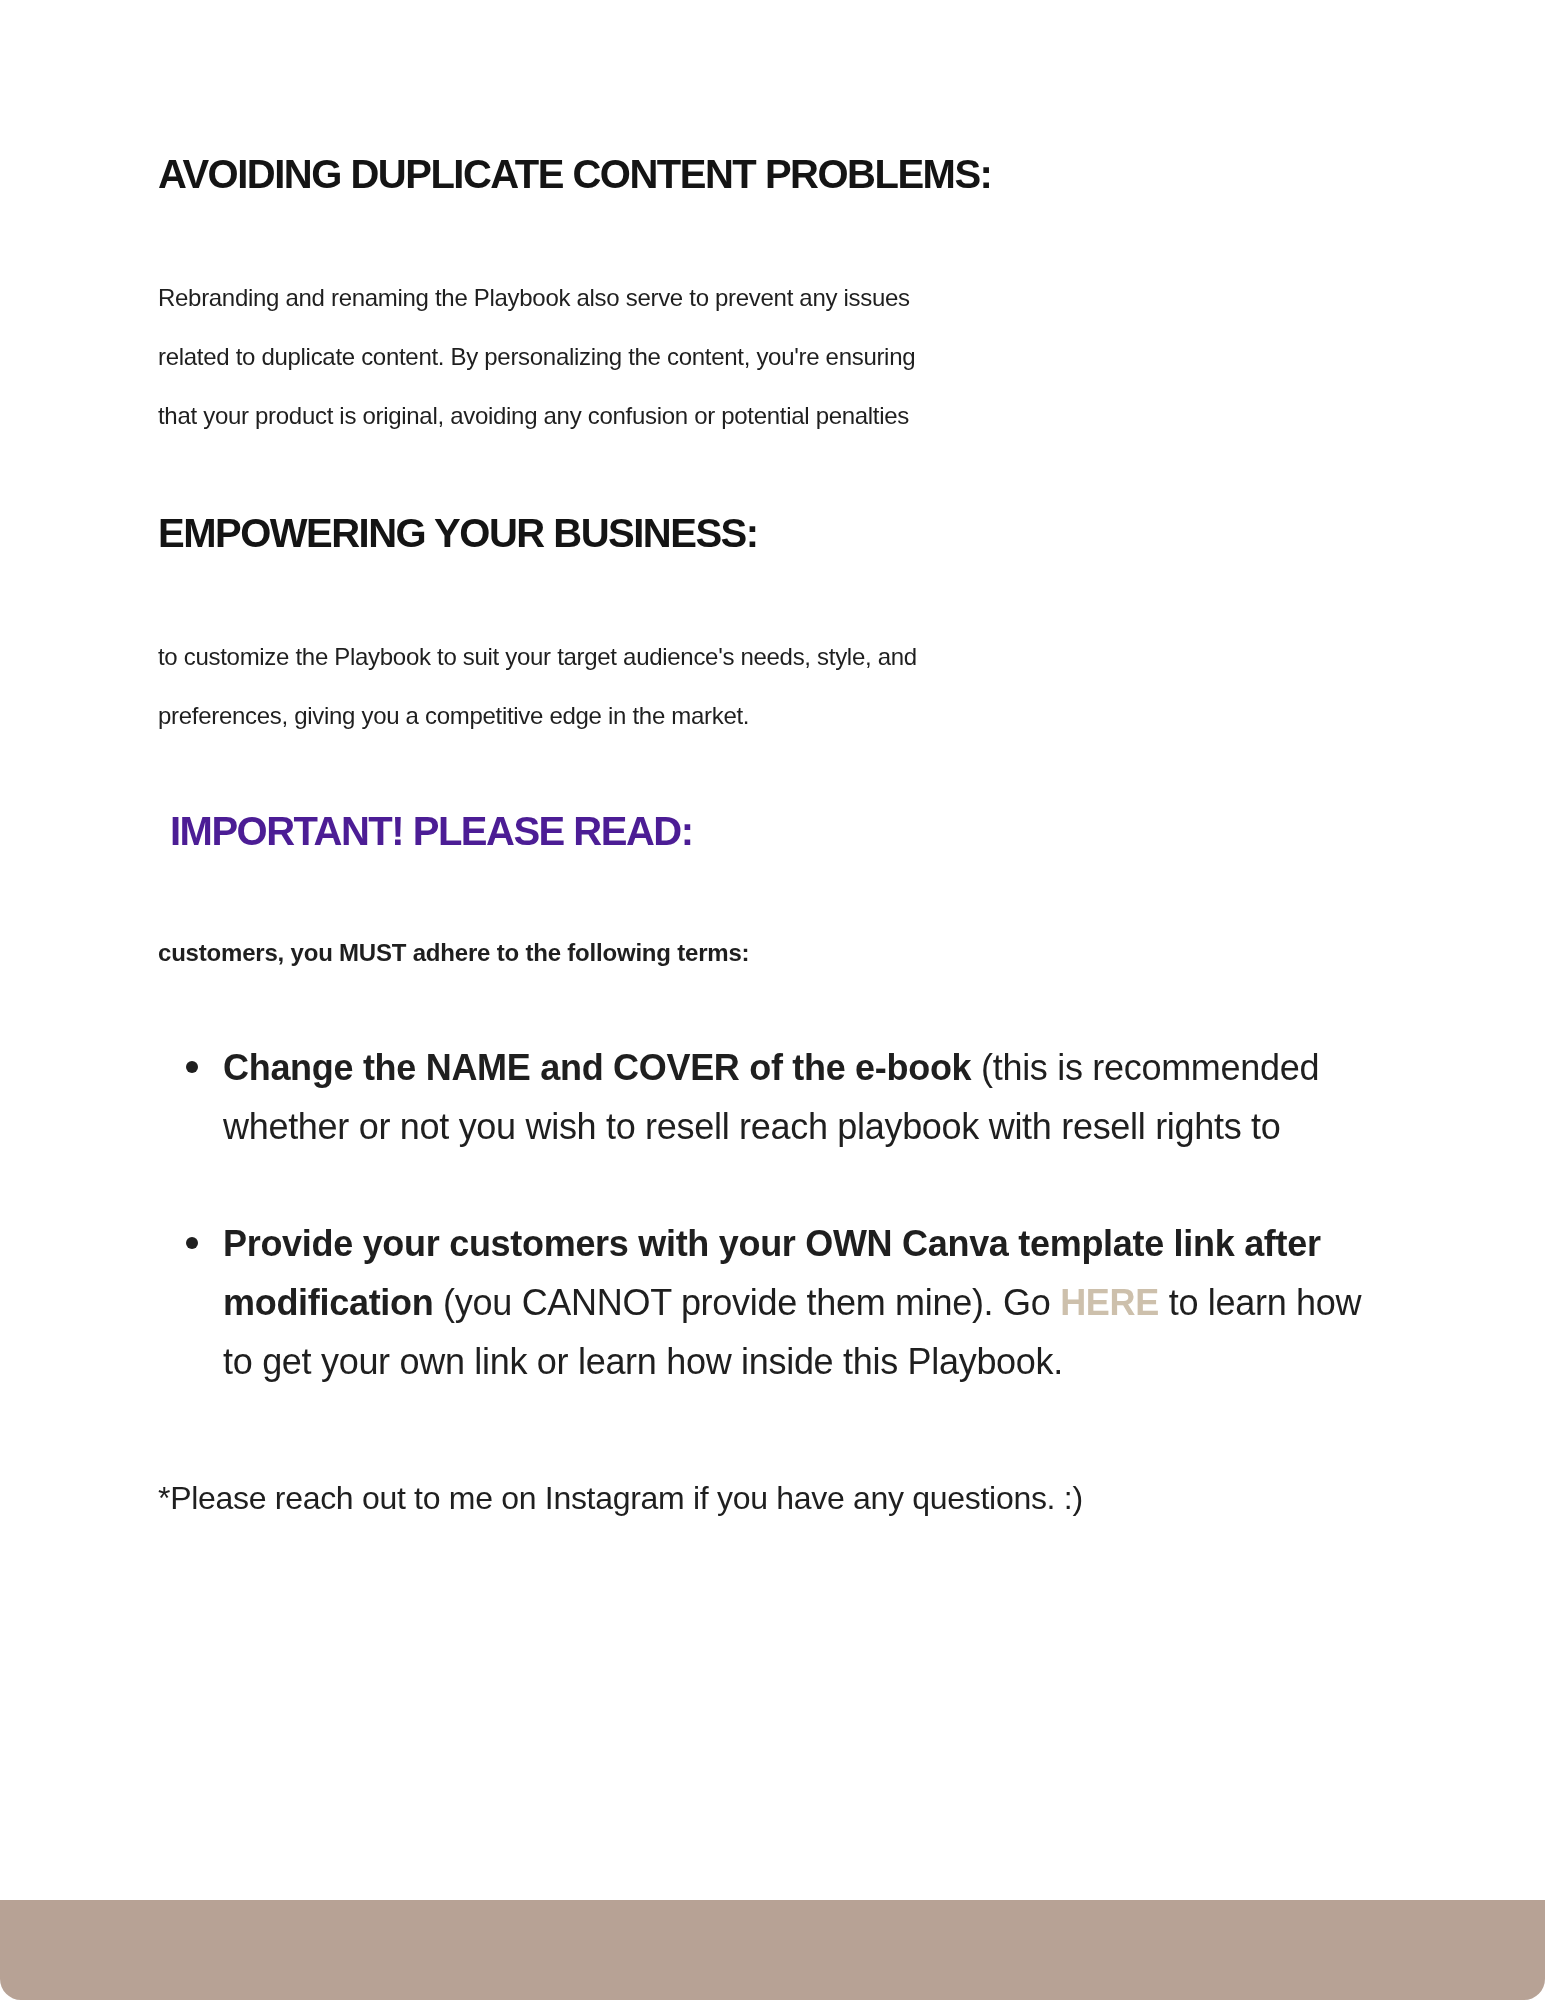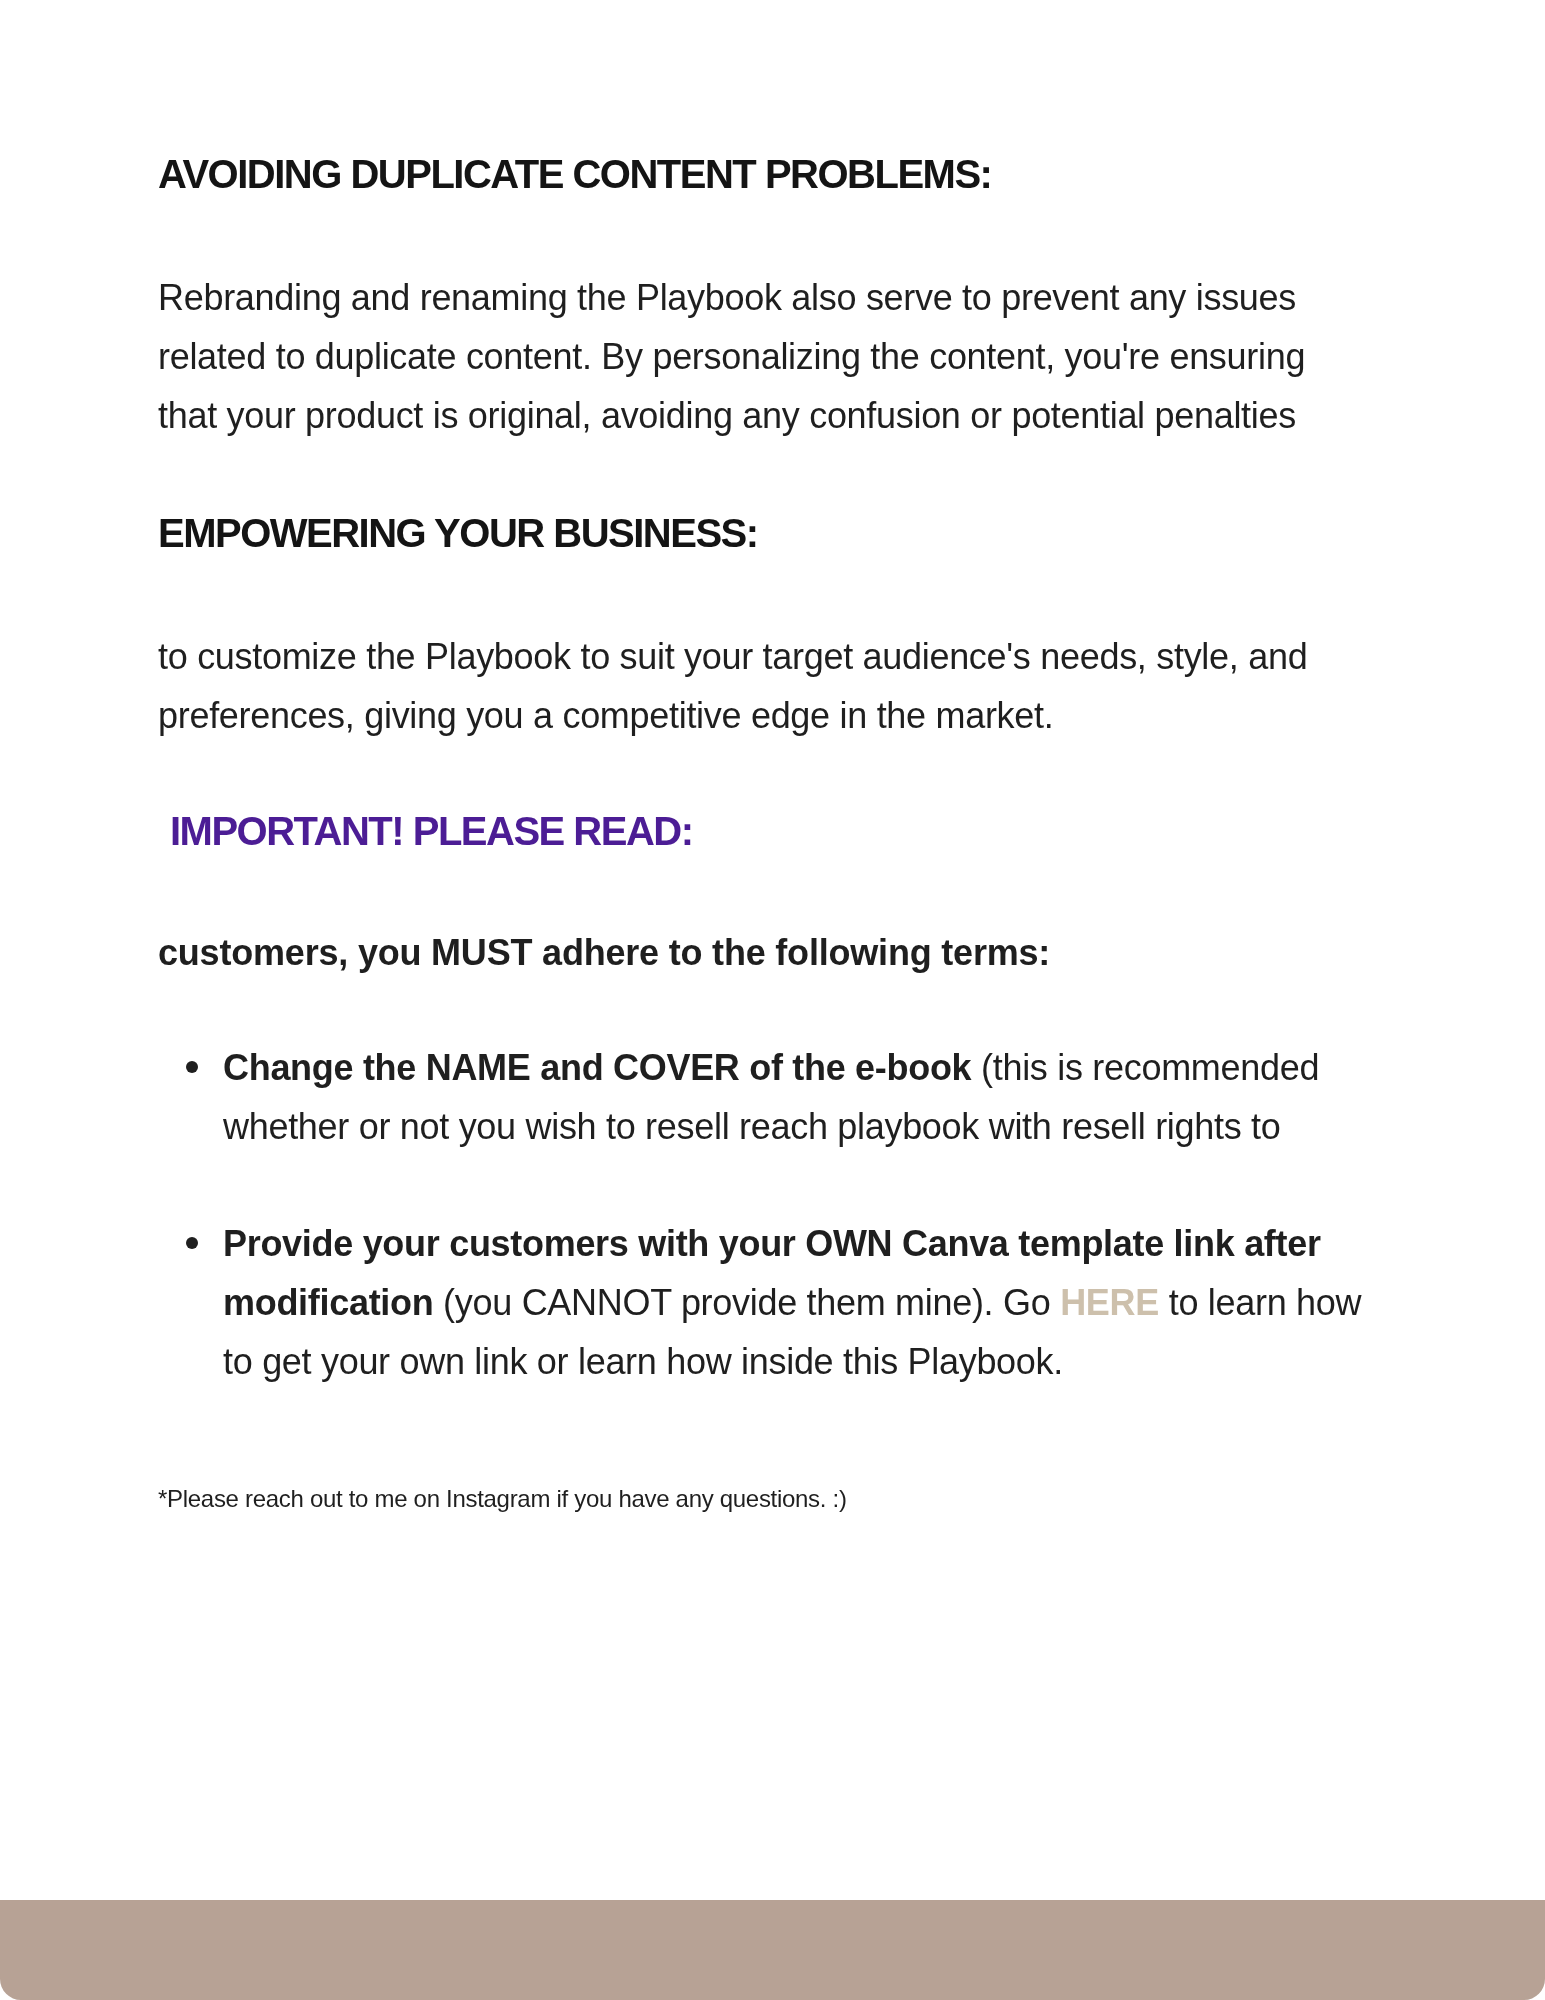--- a/index.html
+++ b/index.html
@@ -29,21 +29,21 @@
     letter-spacing: -1.5px;
     line-height: 48px;
     color: #141414;
     white-space: nowrap;
   }
   .h1 { margin: 0 0 70px 0; }
   .h2 { margin: 0 0 70px 0; }
   .h3 { margin: 0 0 68px 12px; color: #4c1d95; }
   .para { margin: 0; }
   .para .line {
-    font-size: 36px;
+    font-size: 24px;
     line-height: 59px;
     letter-spacing: -0.3px;
     white-space: nowrap;
   }
   .p-duplicate  { margin-bottom: 64px; }
   .p-empowering { margin-bottom: 62px; }
   .p-terms     { margin-bottom: 56px; font-weight: 700; }
   .p-terms .line { letter-spacing: -0.2px; }
   .bullet {
     position: relative;
@@ -62,21 +62,21 @@
     background: #1f1f1f;
   }
   .bullet .line {
     font-size: 36px;
     line-height: 59px;
     letter-spacing: -0.3px;
     white-space: nowrap;
   }
   .b { font-weight: 700; }
   .footer-note {
-    font-size: 24px;
+    font-size: 32px;
     line-height: 59px;
     letter-spacing: -0.3px;
     white-space: nowrap;
     margin: 0;
   }
   .link {
     color: #cdc0ac;
     font-weight: 700;
     text-decoration-thickness: 3px;
     text-underline-offset: 7px;

